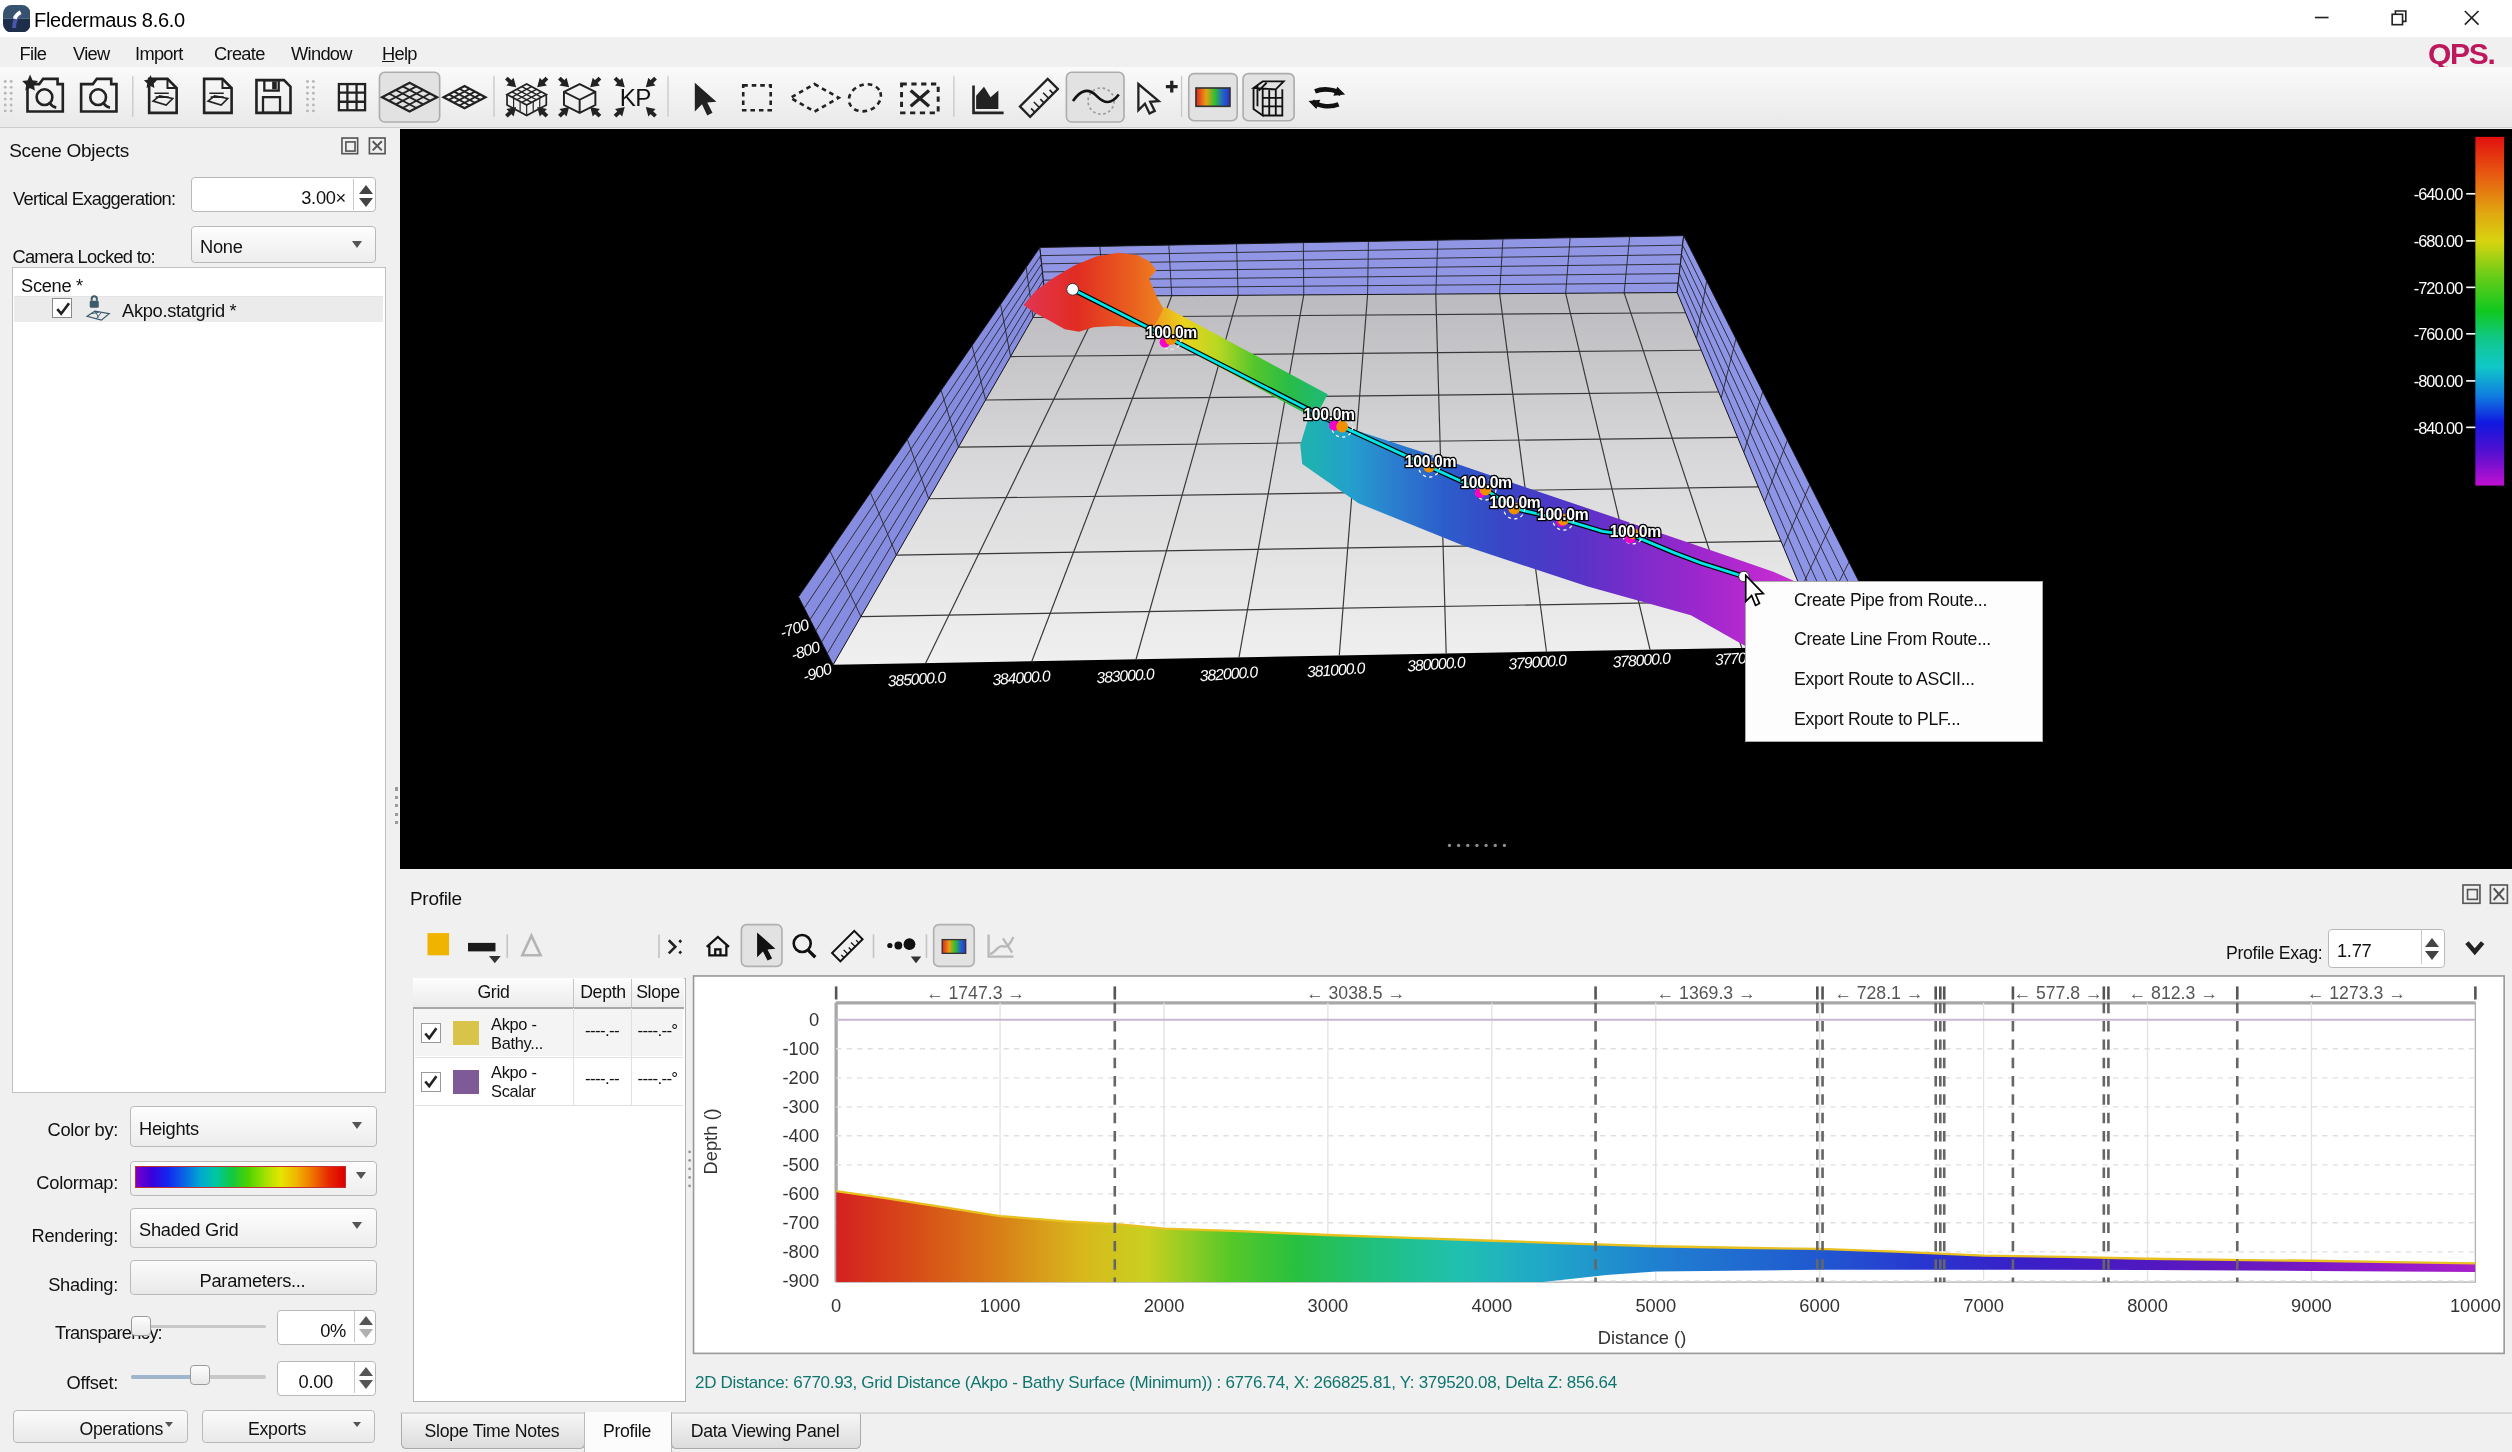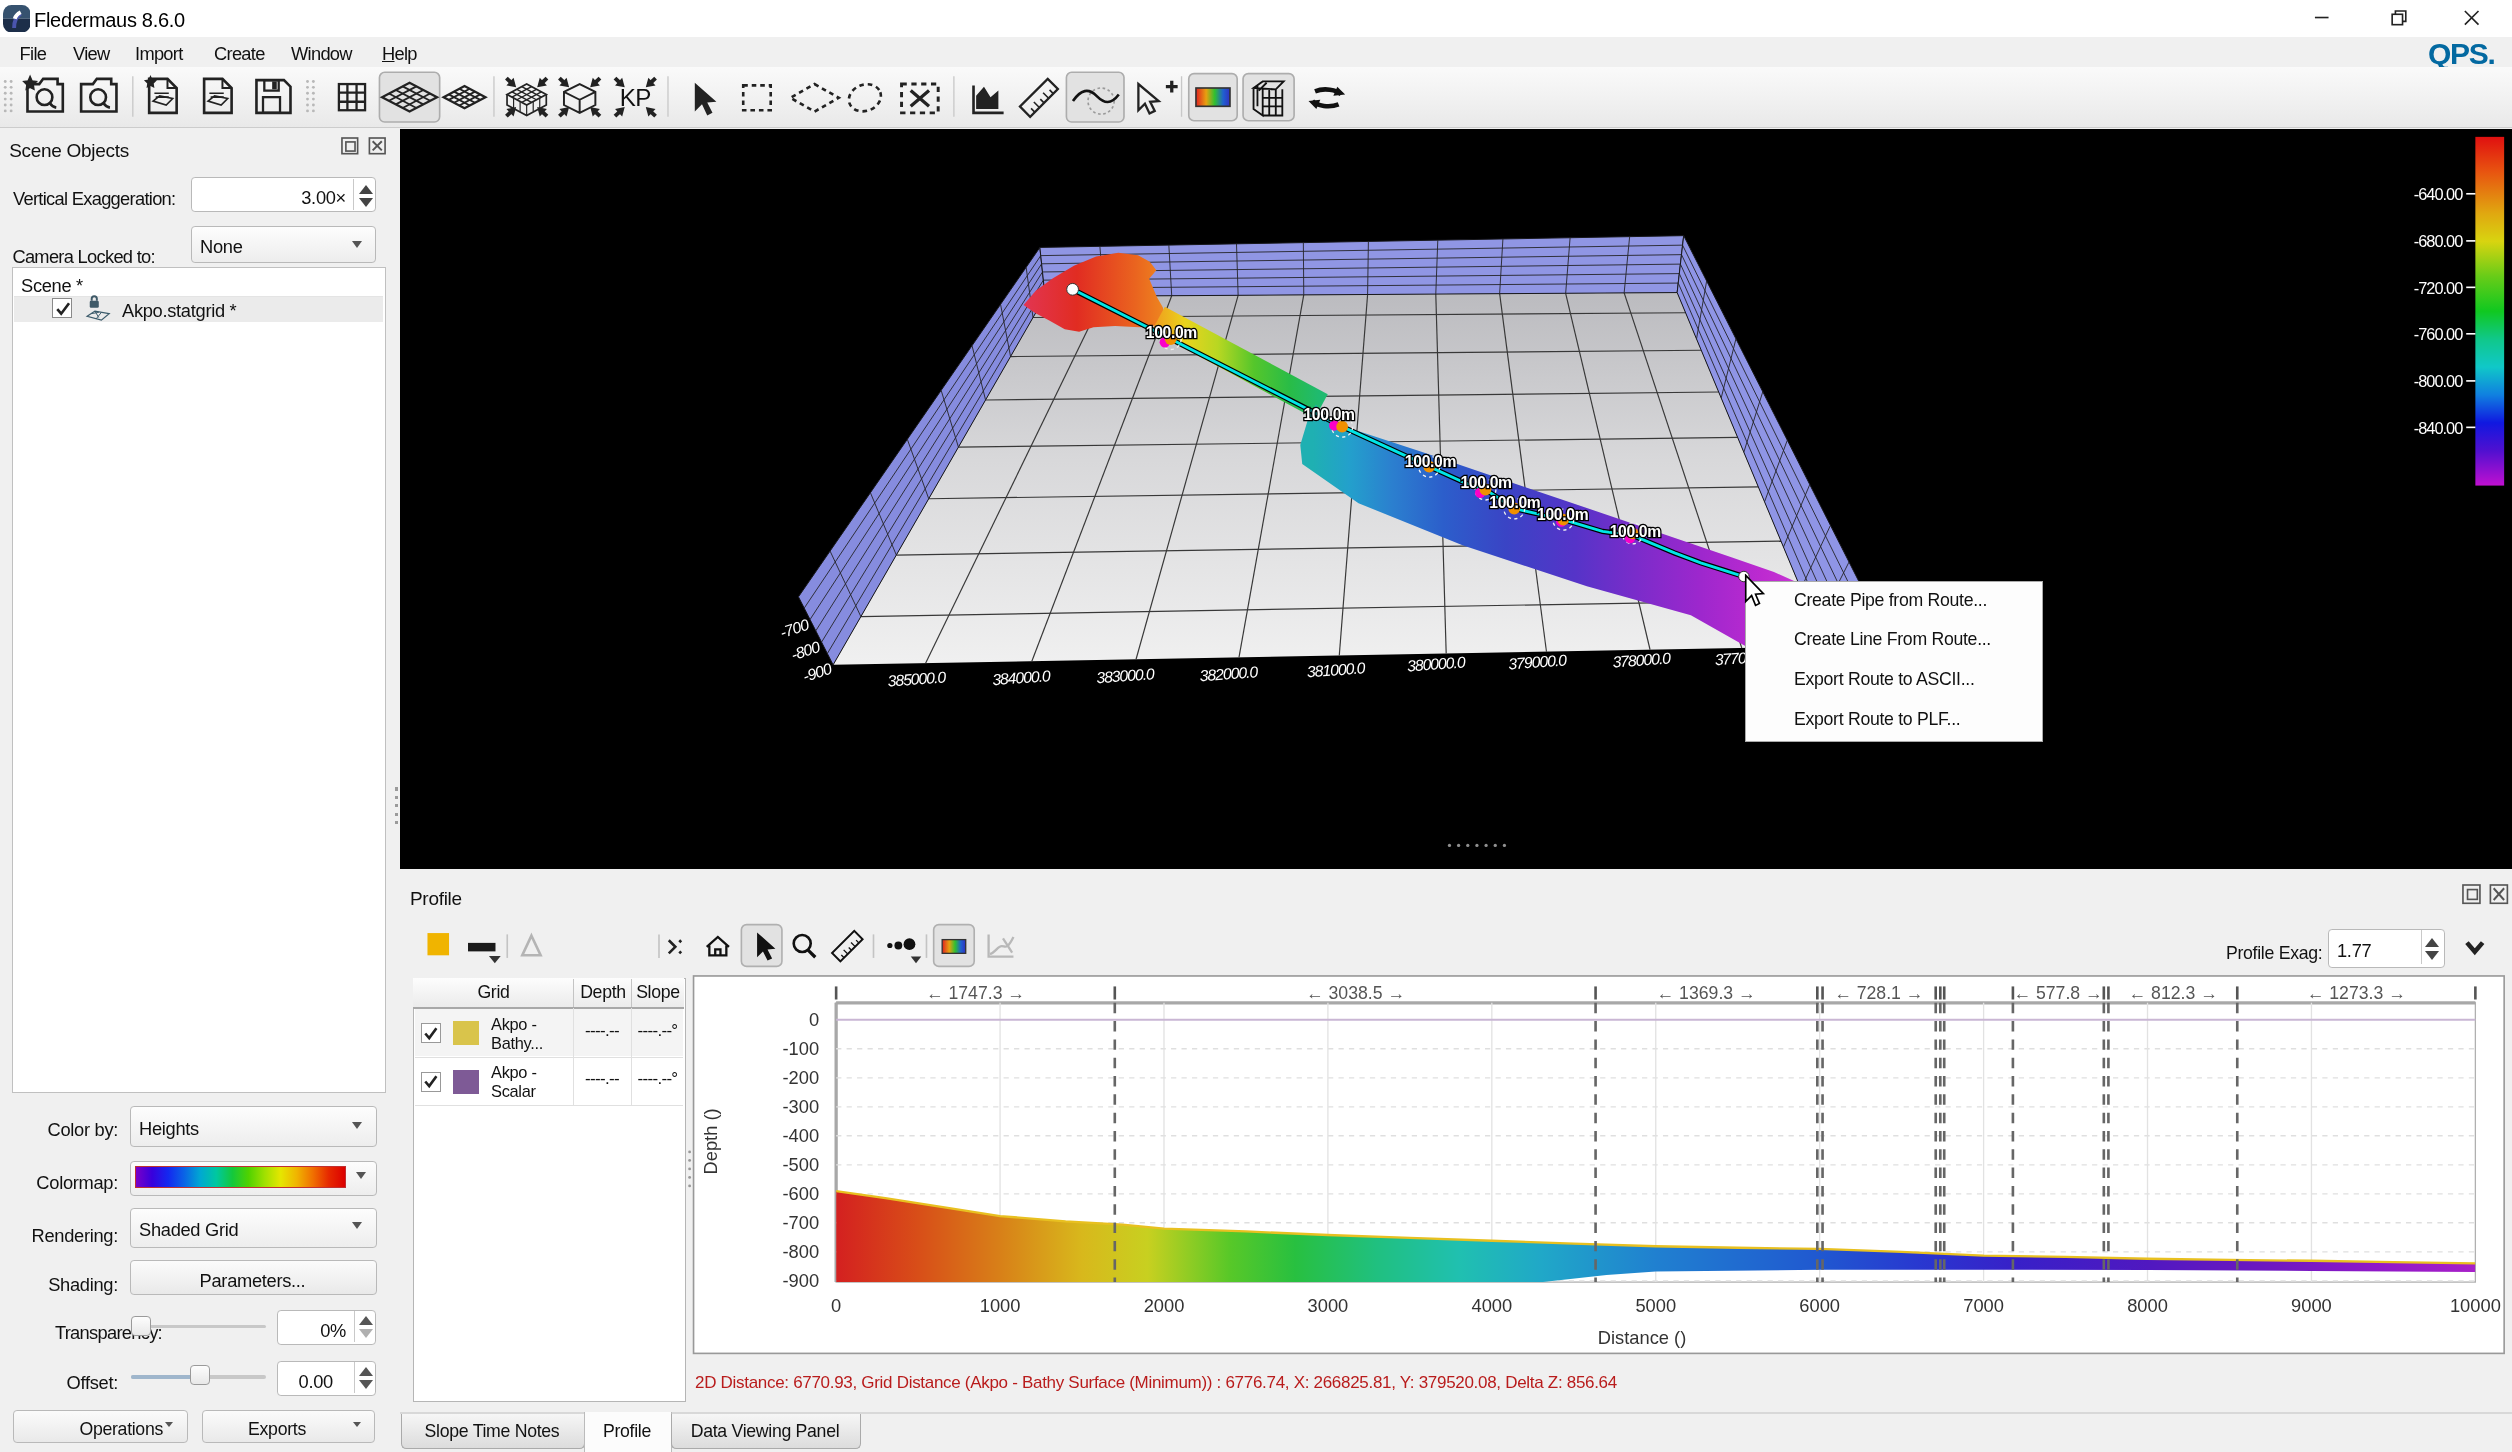--- a/index.html
+++ b/index.html
@@ -39,21 +39,21 @@
   <path d="M 248 17 L 269 38 M 269 17 L 248 38" stroke="#222" stroke-width="2.5"></path>
 </svg>
 
 <div class="abs" style="left:0;top:37px;width:2512px;height:30px;background:#f0f0f0;"></div>
 <div class="lbl" style="left:19.6px;top:43px;font-size:18.3px;letter-spacing:-0.7px;">File</div>
 <div class="lbl" style="left:73px;top:43px;font-size:18.3px;letter-spacing:-0.7px;">View</div>
 <div class="lbl" style="left:135px;top:43px;font-size:18.3px;letter-spacing:-0.7px;">Import</div>
 <div class="lbl" style="left:214px;top:43px;font-size:18.3px;letter-spacing:-0.7px;">Create</div>
 <div class="lbl" style="left:291px;top:43px;font-size:18.3px;letter-spacing:-0.7px;">Window</div>
 <div class="lbl" style="left:382px;top:43px;font-size:18.3px;letter-spacing:-0.7px;"><span style="text-decoration:underline">H</span>elp</div>
-<div class="lbl" style="left:2428px;top:37px;font-size:30px;font-weight:bold;color:#0369a1;letter-spacing:-1.3px;text-align:right;">QPS.</div>
+<div class="lbl" style="left:2428px;top:37px;font-size:30px;font-weight:bold;color:#be185d;letter-spacing:-1.3px;text-align:right;">QPS.</div>
 
 <div class="abs" style="left:0;top:67px;width:2512px;height:60px;background:linear-gradient(#fafafa,#e9e9e9);border-bottom:1.3px solid #cccccc;"></div>
 <svg class="abs" style="left:0;top:67px" width="1387" height="59" viewBox="0 0 2120 90">
   <g id="tb">
         <g fill="#b8b8b8">
           <circle cx="8" cy="22" r="2.2"></circle>
           <circle cx="17" cy="22" r="2.2"></circle>
           <circle cx="8" cy="31" r="2.2"></circle>
           <circle cx="17" cy="31" r="2.2"></circle>
           <circle cx="8" cy="40" r="2.2"></circle>
@@ -685,21 +685,21 @@
         <g fill="#999">
           <circle cx="4" cy="275" r="2.2"></circle>
           <circle cx="4" cy="288" r="2.2"></circle>
           <circle cx="4" cy="301" r="2.2"></circle>
           <circle cx="4" cy="314" r="2.2"></circle>
           <circle cx="4" cy="327" r="2.2"></circle>
         </g>
       </g>
     </svg>
 
-<div class="lbl" style="left:695px;top:1373px;font-size:17px;color:#b91c1c;">2D Distance: 6770.93, Grid Distance (Akpo - Bathy Surface (Minimum)) : 6776.74, X: 266825.81, Y: 379520.08, Delta Z: 856.64</div>
+<div class="lbl" style="left:695px;top:1373px;font-size:17px;color:#0f766e;">2D Distance: 6770.93, Grid Distance (Akpo - Bathy Surface (Minimum)) : 6776.74, X: 266825.81, Y: 379520.08, Delta Z: 856.64</div>
 <div class="abs" style="left:400px;top:1412px;width:2112px;height:2px;background:#d8d8d8;"></div>
 <div class="abs" style="left:401px;top:1414px;width:182px;height:34px;background:linear-gradient(#f6f6f6,#dcdcdc);border:1.3px solid #aaa;border-top:none;border-radius:0 0 5.2px 5.2px;"></div>
 <div class="lbl" style="left:401px;top:1421px;width:182px;text-align:center;font-size:17.7px;">Slope Time Notes</div>
 <div class="abs" style="left:584px;top:1412px;width:86px;height:40px;background:#fcfcfc;border:1.3px solid #bbb;border-top:none;"></div>
 <div class="lbl" style="left:584px;top:1421px;width:86px;text-align:center;font-size:17.7px;">Profile</div>
 <div class="abs" style="left:671px;top:1414px;width:188px;height:34px;background:linear-gradient(#f6f6f6,#dcdcdc);border:1.3px solid #aaa;border-top:none;border-radius:0 0 5.2px 5.2px;"></div>
 <div class="lbl" style="left:671px;top:1421px;width:188px;text-align:center;font-size:17.7px;">Data Viewing Panel</div>
 
 </div>
 

